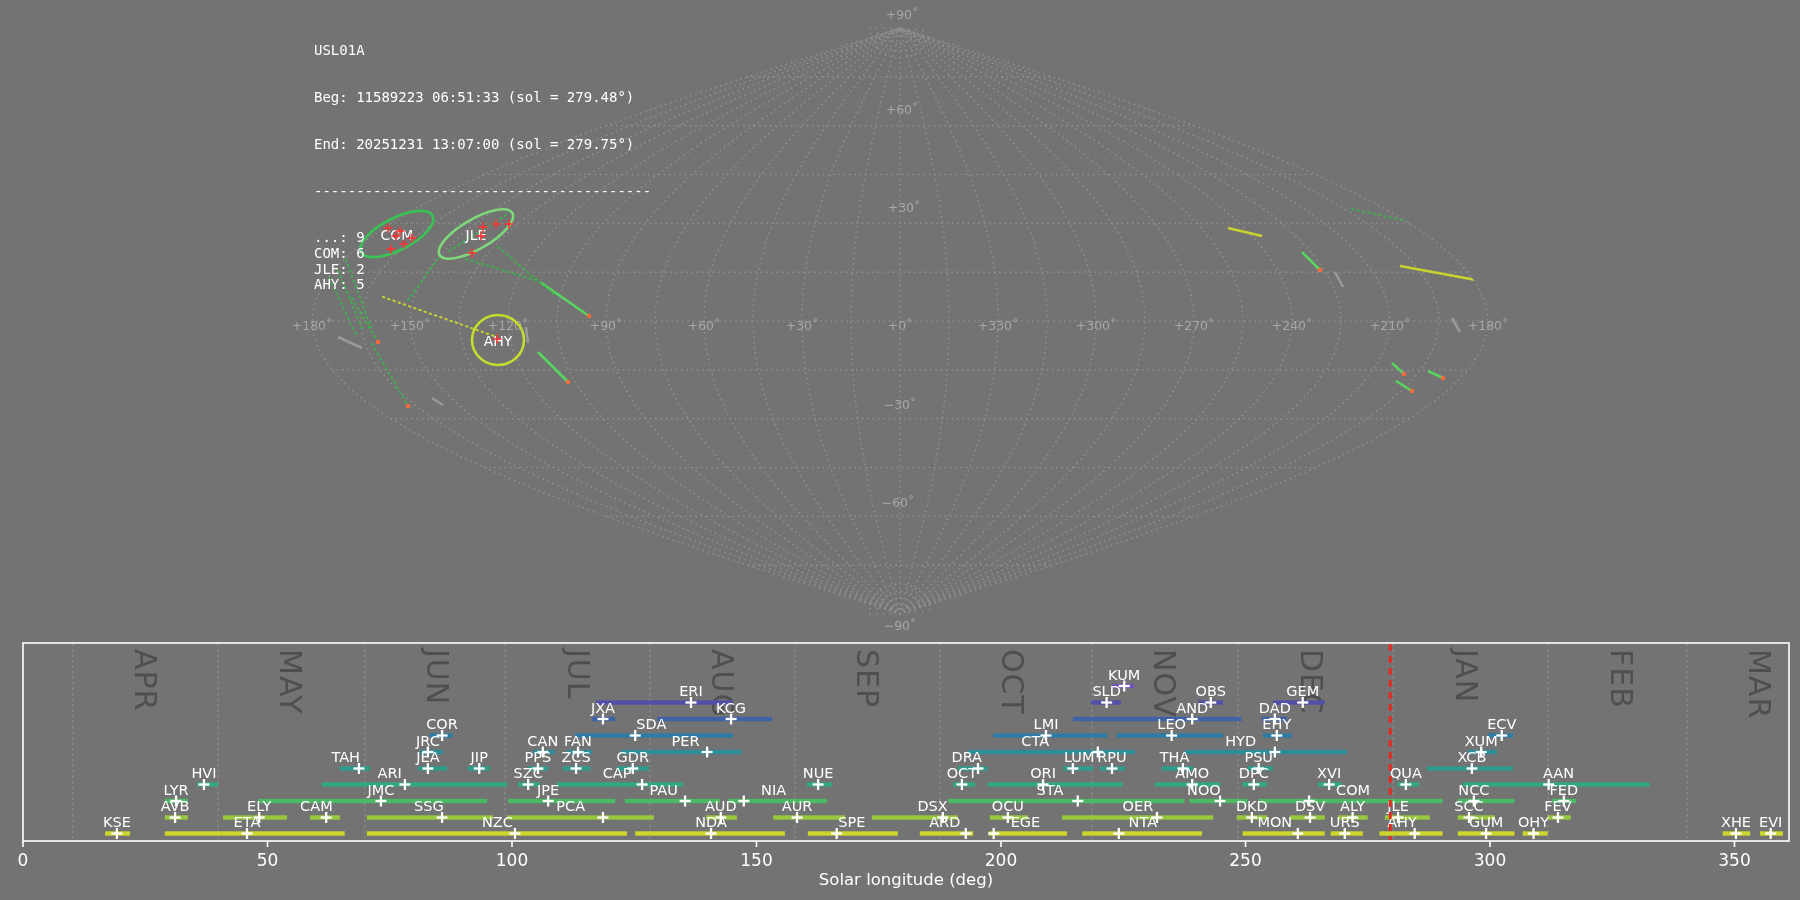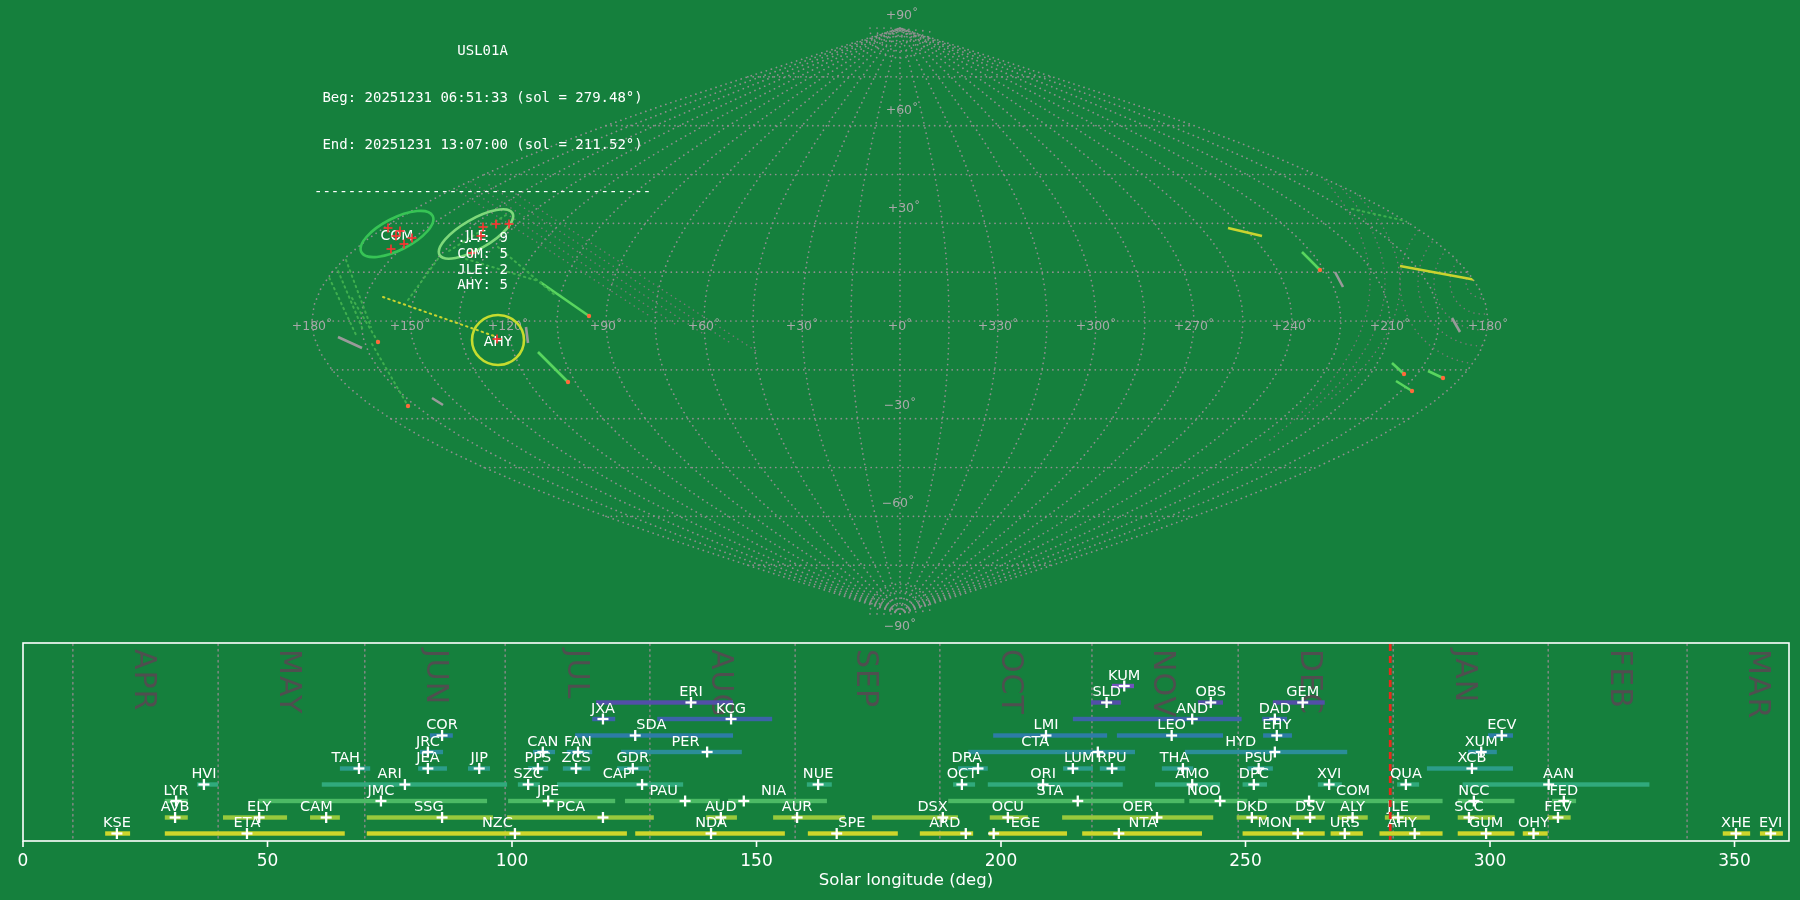--- a/index.html
+++ b/index.html
@@ -1,19 +1,19 @@
 <!DOCTYPE html>
 <html><head>
 <meta charset="utf-8">
 <style>
   html,body{margin:0;padding:0;background:#000;}
-  #screen{position:relative;width:1800px;height:900px;background:#15803d;overflow:hidden;
+  #screen{position:relative;width:1800px;height:900px;background:#737373;overflow:hidden;
           font-family:"DejaVu Sans",sans-serif;}
   #header-block{position:absolute;left:314px;top:12px;color:#fff;
-    font-family:"DejaVu Sans Mono",monospace;font-size:14px;line-height:15.6px;white-space:pre;text-align:center;}
+    font-family:"DejaVu Sans Mono",monospace;font-size:14px;line-height:15.6px;white-space:pre;}
   #scene{position:absolute;left:0;top:0;}
 </style>
 </head>
 <body>
 
 <div id="screen">
   <svg id="scene" width="1800" height="900" viewBox="0 0 1800 900">
     <g id="g-graticule">
         <defs>
           <clipPath id="lensclip">
@@ -580,18 +580,18 @@
         <line x1="1490" y1="841" x2="1490" y2="847" stroke="#fff" stroke-width="1.6"></line>
         <text x="1490" y="866" fill="#fff" font-size="17px" text-anchor="middle">300</text>
         <line x1="1734.5" y1="841" x2="1734.5" y2="847" stroke="#fff" stroke-width="1.6"></line>
         <text x="1734.5" y="866" fill="#fff" font-size="17px" text-anchor="middle">350</text>
         <text x="906" y="885" fill="#fff" font-size="16.5px" text-anchor="middle">Solar longitude (deg)</text>
       </g>
   </svg>
 
   <div id="header-block">
     <div>USL01A</div>
-    <div>Beg: 20251231 06:51:33 (sol = 279.48°)</div>
-    <div>End: 20251231 13:07:00 (sol = 211.52°)</div>
+    <div>Beg: 11589223 06:51:33 (sol = 279.48°)</div>
+    <div>End: 20251231 13:07:00 (sol = 279.75°)</div>
     <div>----------------------------------------</div>
-    <div id="count-rows"><div>...: 9</div><div>COM: 5</div><div>JLE: 2</div><div>AHY: 5</div></div>
+    <div id="count-rows"><div>...: 9</div><div>COM: 6</div><div>JLE: 2</div><div>AHY: 5</div></div>
   </div>
 </div>
 
 </body></html>

